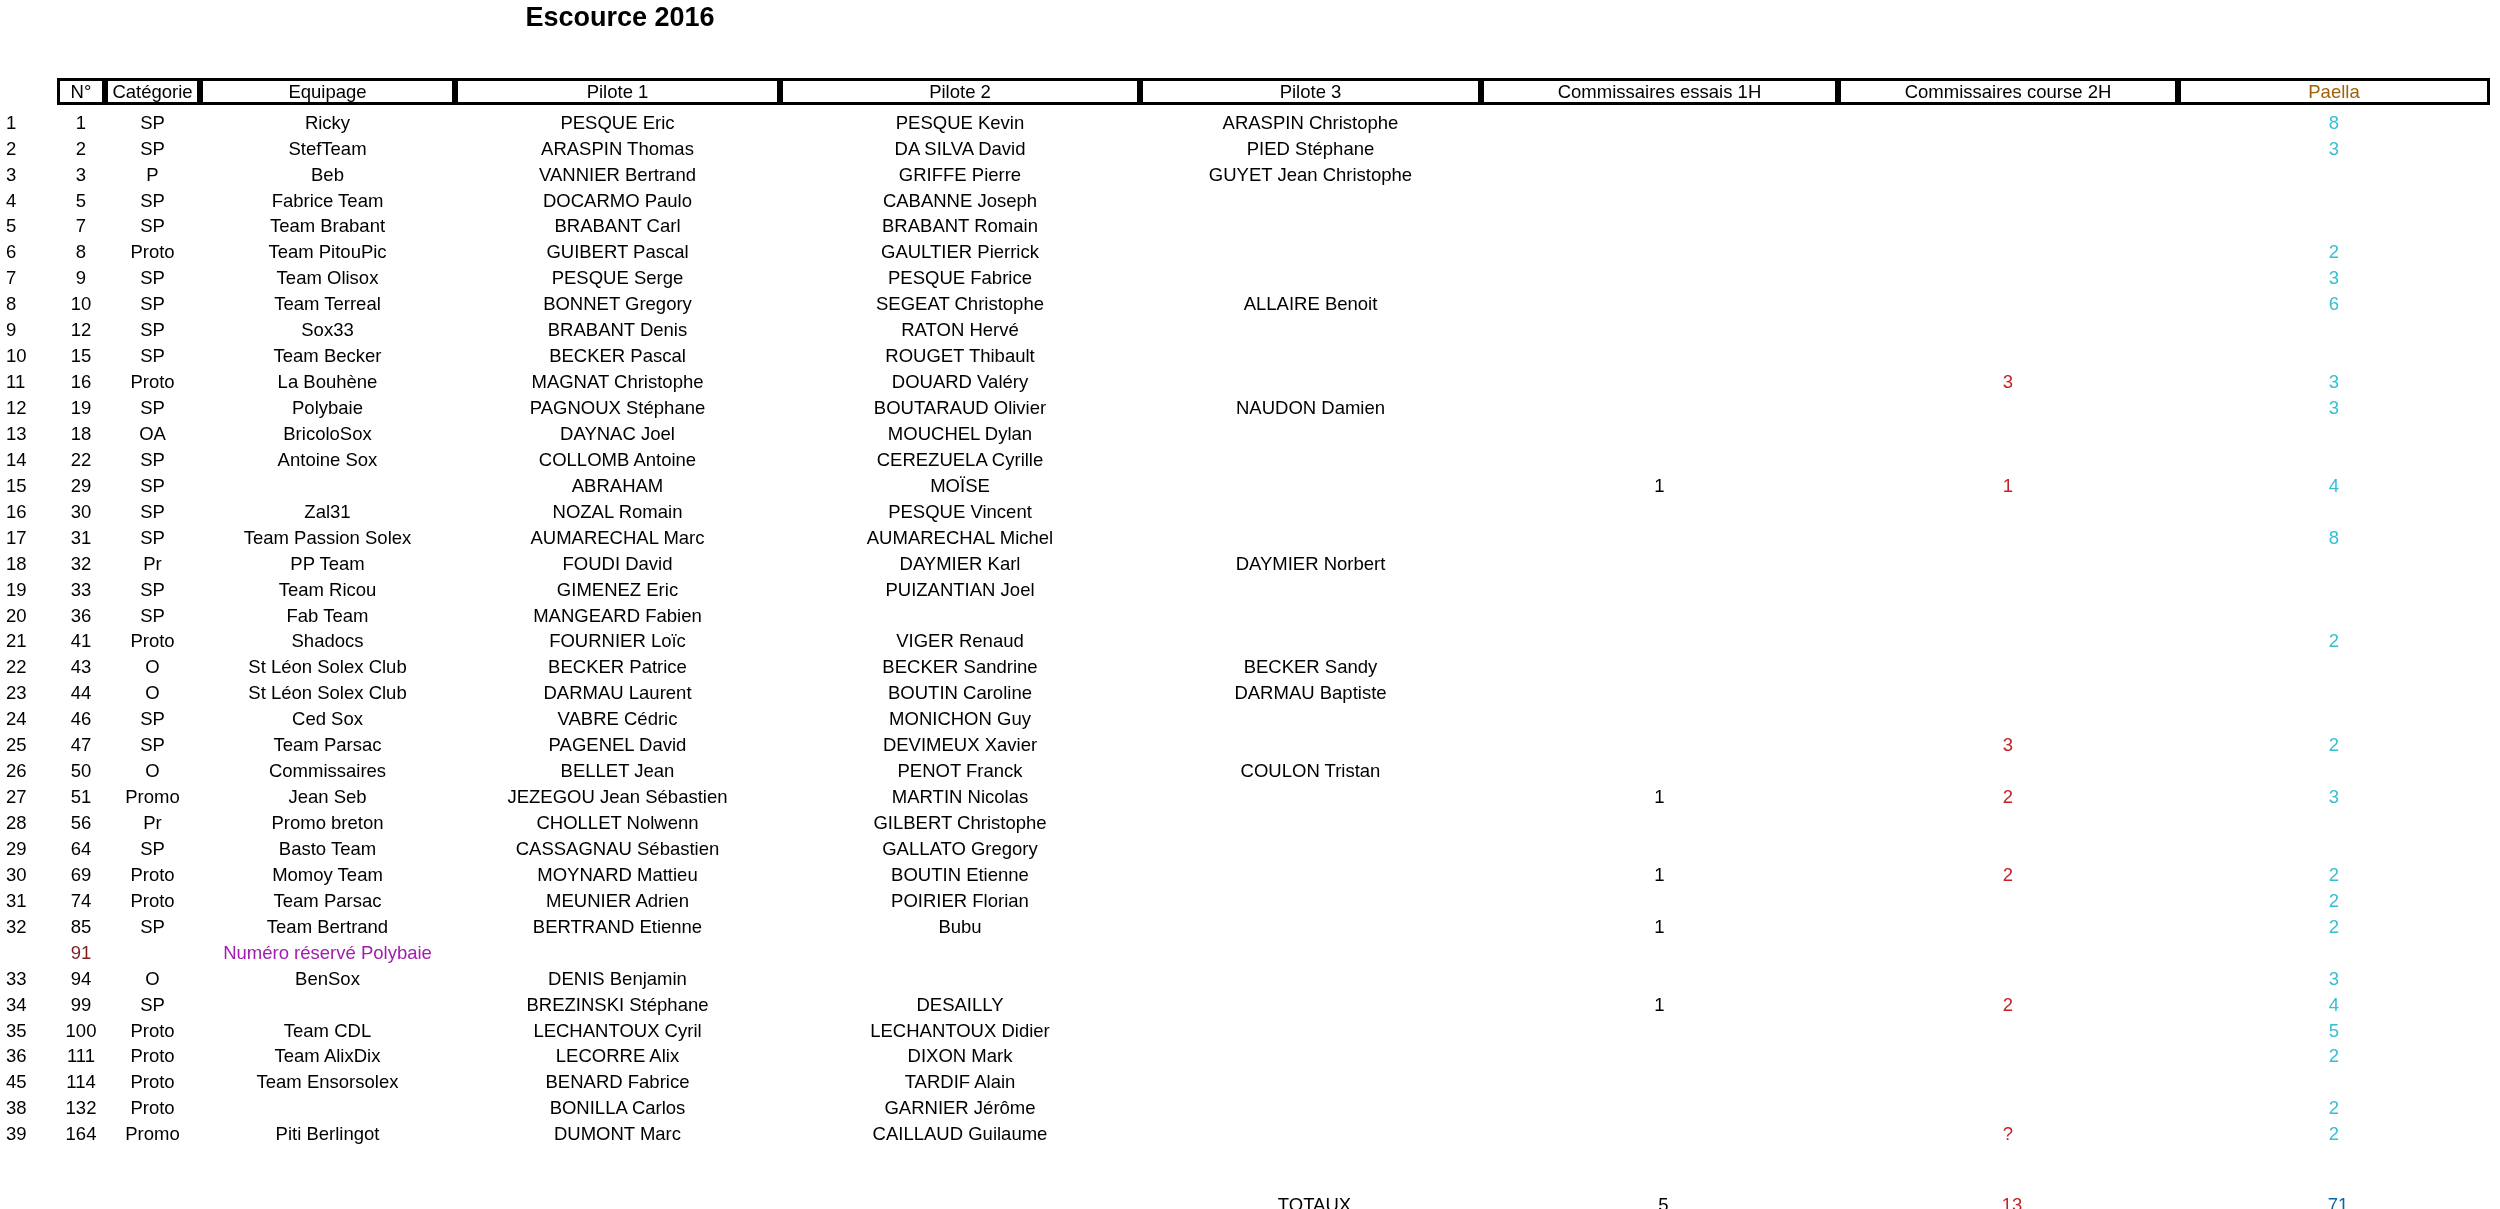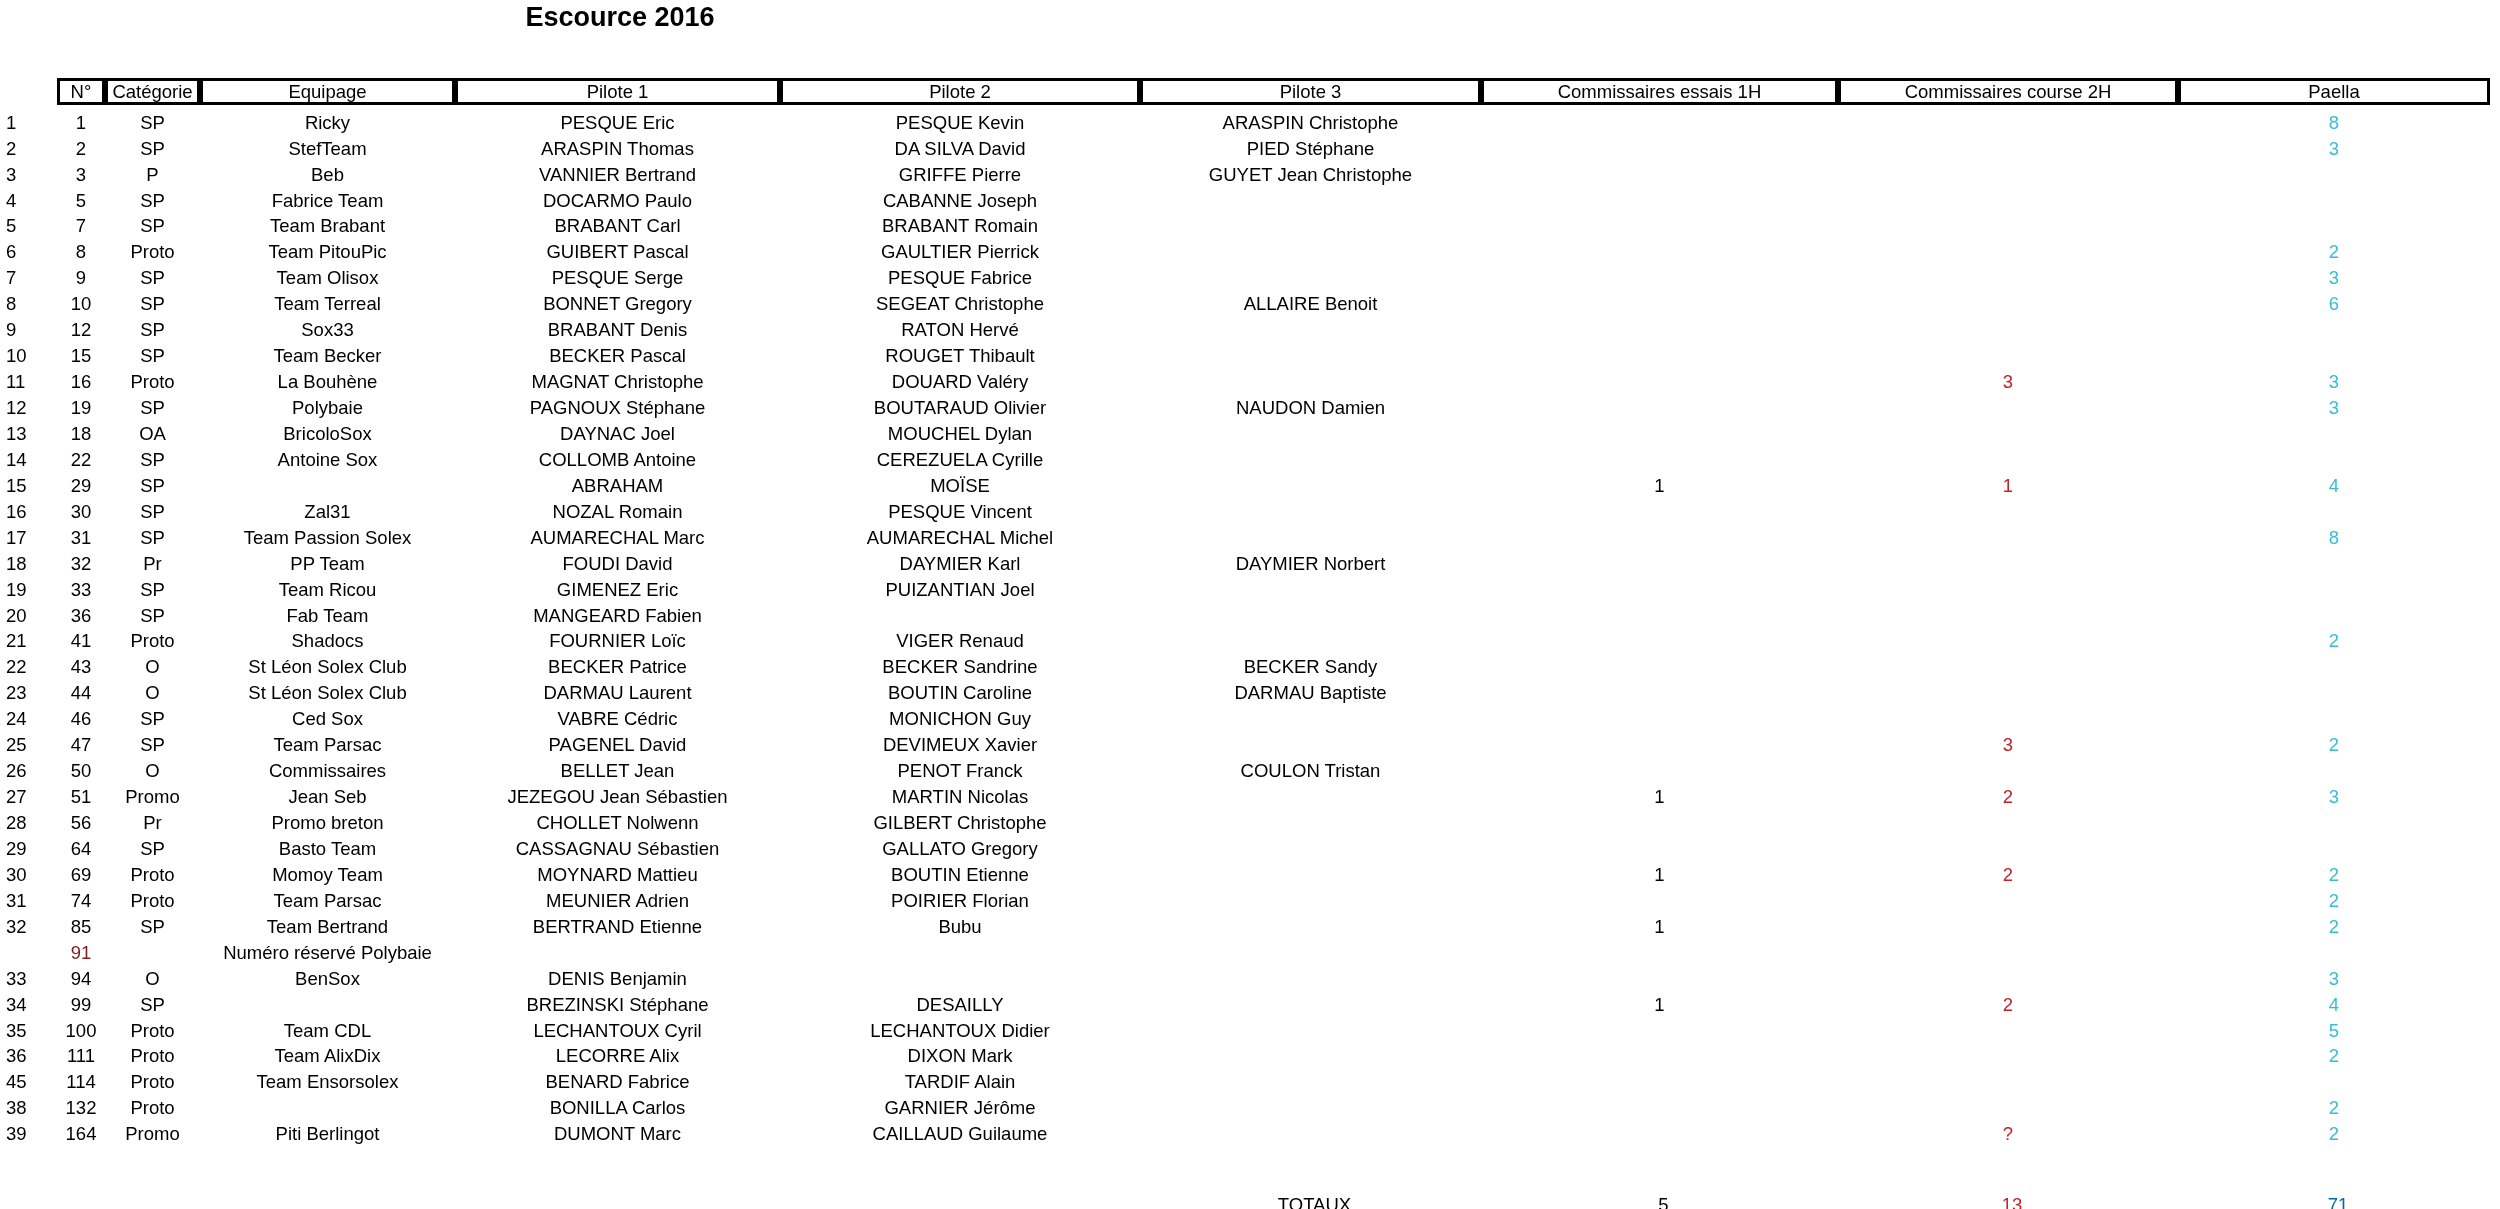--- a/index.html
+++ b/index.html
@@ -49,21 +49,21 @@
 
 <div class="header-row">
   <div class="header-cell">N°</div>
   <div class="header-cell">Catégorie</div>
   <div class="header-cell">Equipage</div>
   <div class="header-cell">Pilote 1</div>
   <div class="header-cell">Pilote 2</div>
   <div class="header-cell">Pilote 3</div>
   <div class="header-cell">Commissaires essais 1H</div>
   <div class="header-cell">Commissaires course 2H</div>
-  <div class="header-cell" style="color: #000000; text-align: right;">Paella</div>
+  <div class="header-cell" style="color: #a16207; text-align: right;">Paella</div>
 </div>
 
 <div class="rows" id="rows">
     <div class="row">
       <div class="cell gutter">1</div>
       <div class="cell">1</div>
       <div class="cell">SP</div>
       <div class="cell">Ricky</div>
       <div class="cell">PESQUE Eric</div>
       <div class="cell">PESQUE Kevin</div>
@@ -441,21 +441,21 @@
       <div class="cell">Bubu</div>
       <div class="cell"></div>
       <div class="cell">1</div>
       <div class="cell"></div>
       <div class="cell" style="color: rgb(53, 191, 210);">2</div>
     </div>
     <div class="row">
       <div class="cell gutter"></div>
       <div class="cell" style="color: #7f1d1d;">91</div>
       <div class="cell" style="color: rgb(210, 51, 64);"></div>
-      <div class="cell" style="color: #000000;">Numéro réservé Polybaie</div>
+      <div class="cell" style="color: #a21caf;">Numéro réservé Polybaie</div>
       <div class="cell" style="color: rgb(210, 51, 64);"></div>
       <div class="cell" style="color: rgb(210, 51, 64);"></div>
       <div class="cell" style="color: rgb(210, 51, 64);"></div>
       <div class="cell" style="color: rgb(210, 51, 64);"></div>
       <div class="cell" style="color: rgb(210, 51, 64);"></div>
       <div class="cell" style="color: rgb(210, 51, 64);"></div>
     </div>
     <div class="row">
       <div class="cell gutter">33</div>
       <div class="cell">94</div>

